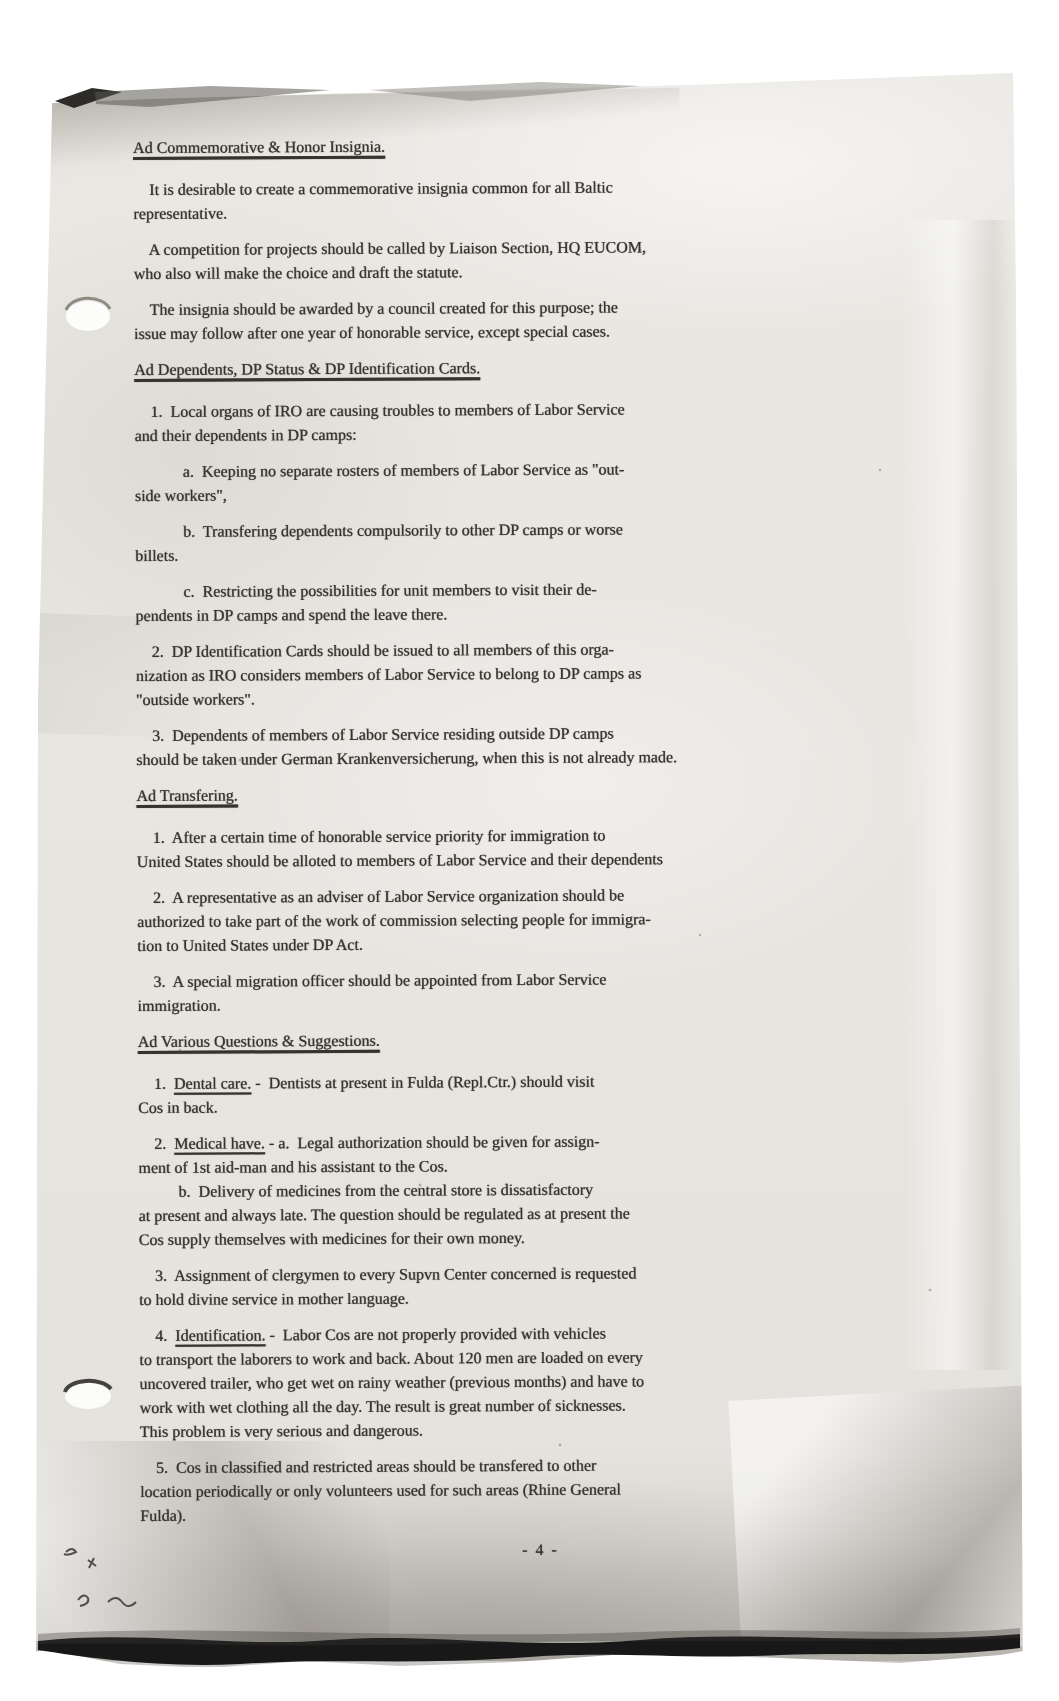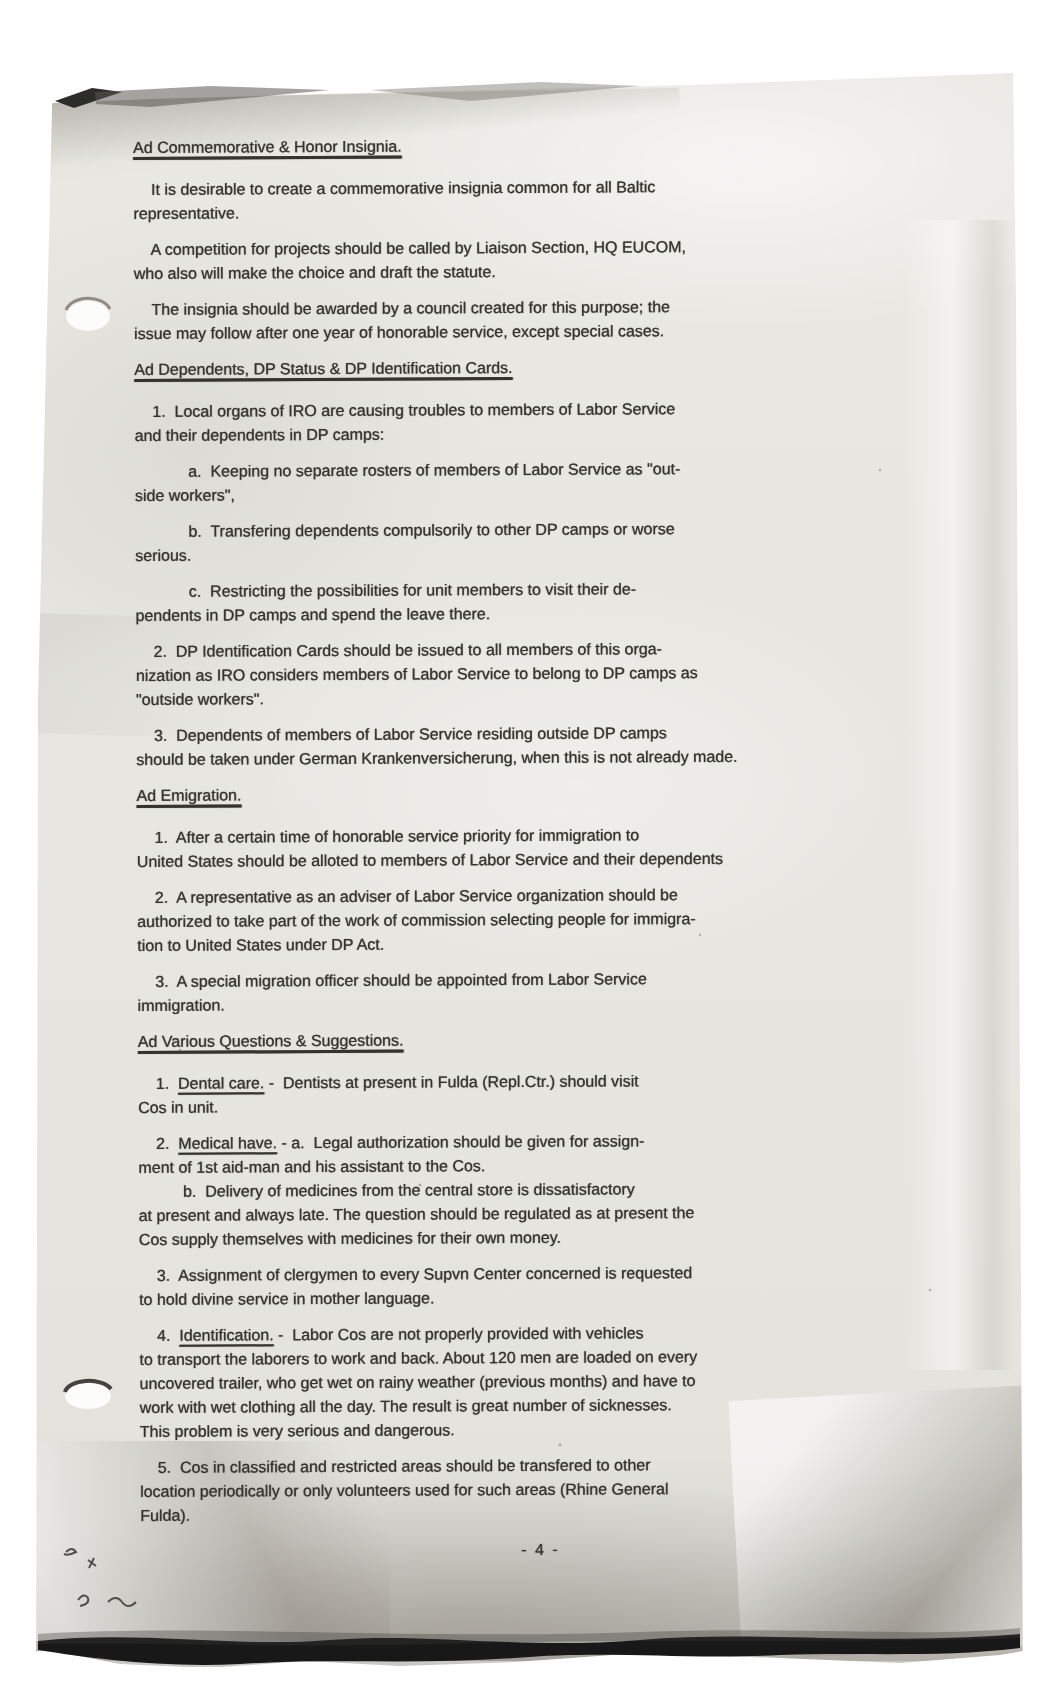--- a/index.html
+++ b/index.html
@@ -1,21 +1,21 @@
 <!DOCTYPE html>
 <html><head>
 <meta charset="utf-8">
 <style>
   html,body{margin:0;padding:0;background:#ffffff;}
   .scan{
     position:relative;
     width:1059px;height:1701px;
     background:#ffffff;
     overflow:hidden;
-    font-family:Liberation Sans, sans-serif;
+    font-family:Liberation Serif, serif;
   }
   .paper{
     position:absolute;
     left:30px;top:68px;width:994px;height:1593px;
     background:
       radial-gradient(ellipse 700px 280px at 72% 6%, rgba(255,255,255,0.55), rgba(255,255,255,0) 60%),
       radial-gradient(ellipse 420px 360px at 16% 24%, rgba(118,112,102,0.10), rgba(118,112,102,0) 70%),
       radial-gradient(ellipse 520px 300px at 55% 45%, rgba(255,255,255,0.35), rgba(255,255,255,0) 70%),
       radial-gradient(ellipse 760px 240px at 45% 99%, rgba(105,100,92,0.28), rgba(105,100,92,0) 72%),
       linear-gradient(173deg, rgba(130,125,115,0.18) 0%, rgba(130,125,115,0) 7%),
@@ -90,57 +90,57 @@
         <div class="block para">
           <div class="tline"><span>    1.  Local organs of IRO are causing troubles to members of Labor Service</span></div>
           <div class="tline"><span>and their dependents in DP camps:</span></div>
         </div>
         <div class="block para">
           <div class="tline"><span>            a.  Keeping no separate rosters of members of Labor Service as "out-</span></div>
           <div class="tline"><span>side workers",</span></div>
         </div>
         <div class="block para">
           <div class="tline"><span>            b.  Transfering dependents compulsorily to other DP camps or worse</span></div>
-          <div class="tline"><span>serious.</span></div>
+          <div class="tline"><span>billets.</span></div>
         </div>
         <div class="block para">
           <div class="tline"><span>            c.  Restricting the possibilities for unit members to visit their de-</span></div>
           <div class="tline"><span>pendents in DP camps and spend the leave there.</span></div>
         </div>
         <div class="block para">
           <div class="tline"><span>    2.  DP Identification Cards should be issued to all members of this orga-</span></div>
           <div class="tline"><span>nization as IRO considers members of Labor Service to belong to DP camps as</span></div>
           <div class="tline"><span>"outside workers".</span></div>
         </div>
         <div class="block para">
           <div class="tline"><span>    3.  Dependents of members of Labor Service residing outside DP camps</span></div>
           <div class="tline"><span>should be taken under German Krankenversicherung, when this is not already made.</span></div>
         </div>
         <div class="block heading">
-          <div class="tline"><span class="u">Ad Emigration.</span></div>
+          <div class="tline"><span class="u">Ad Transfering.</span></div>
         </div>
         <div class="block para">
           <div class="tline"><span>    1.  After a certain time of honorable service priority for immigration to</span></div>
           <div class="tline"><span>United States should be alloted to members of Labor Service and their dependents</span></div>
         </div>
         <div class="block para">
           <div class="tline"><span>    2.  A representative as an adviser of Labor Service organization should be</span></div>
           <div class="tline"><span>authorized to take part of the work of commission selecting people for immigra-</span></div>
           <div class="tline"><span>tion to United States under DP Act.</span></div>
         </div>
         <div class="block para">
           <div class="tline"><span>    3.  A special migration officer should be appointed from Labor Service</span></div>
           <div class="tline"><span>immigration.</span></div>
         </div>
         <div class="block heading">
           <div class="tline"><span class="u">Ad Various Questions &amp; Suggestions.</span></div>
         </div>
         <div class="block para">
           <div class="tline"><span>    1.  </span><span class="u">Dental care.</span><span> -  Dentists at present in Fulda (Repl.Ctr.) should visit</span></div>
-          <div class="tline"><span>Cos in unit.</span></div>
+          <div class="tline"><span>Cos in back.</span></div>
         </div>
         <div class="block para">
           <div class="tline"><span>    2.  </span><span class="u">Medical have.</span><span> - a.  Legal authorization should be given for assign-</span></div>
           <div class="tline"><span>ment of 1st aid-man and his assistant to the Cos.</span></div>
           <div class="tline"><span>          b.  Delivery of medicines from the central store is dissatisfactory</span></div>
           <div class="tline"><span>at present and always late. The question should be regulated as at present the</span></div>
           <div class="tline"><span>Cos supply themselves with medicines for their own money.</span></div>
         </div>
         <div class="block para">
           <div class="tline"><span>    3.  Assignment of clergymen to every Supvn Center concerned is requested</span></div>

